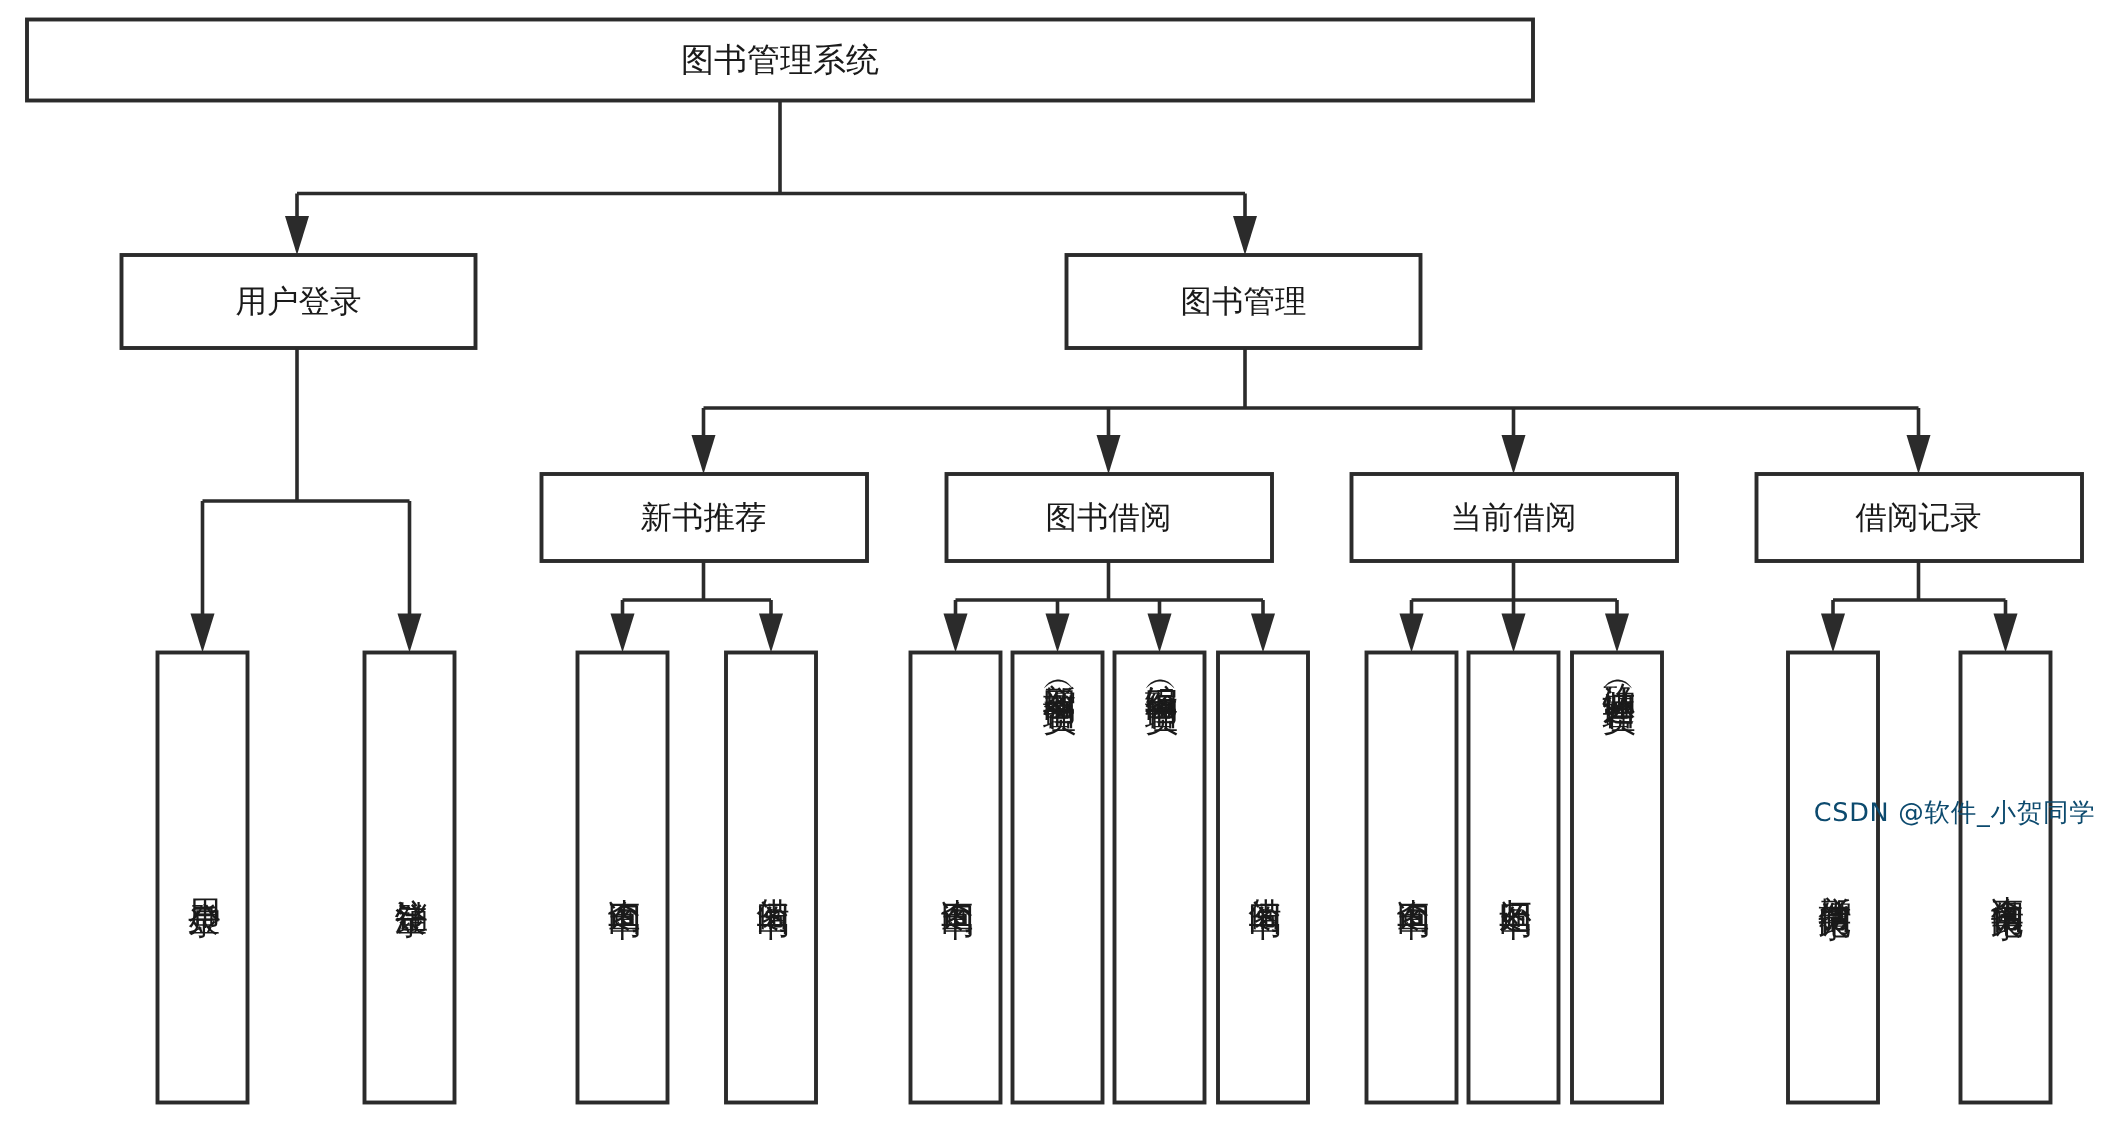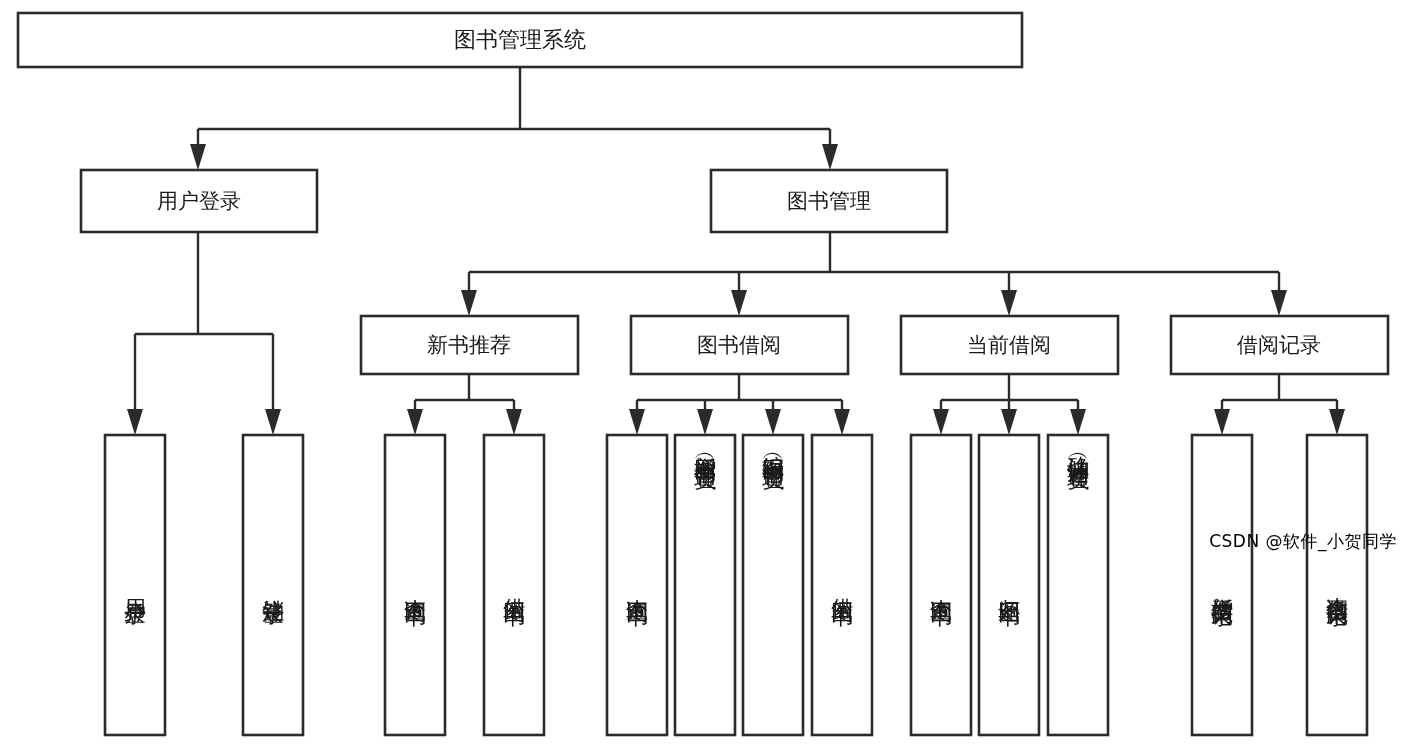--- a/index.html
+++ b/index.html
@@ -69,21 +69,21 @@
     text-align: center;
     white-space: nowrap;
     pointer-events: none;
   }
   .watermark {
     position: absolute;
     right: 8px;
     bottom: 4px;
     font-family: "DejaVu Sans", "Liberation Sans", sans-serif;
     font-size: 17px;
-    color: #000000;
+    color: #0c4a6e;
     letter-spacing: 0.5px;
     white-space: nowrap;
   }
 </style>
 </head>
 <body>
 
 <div id="diagram-root">
 
   <svg class="diagram-svg" viewBox="0 0 1405 747" xmlns="http://www.w3.org/2000/svg">

